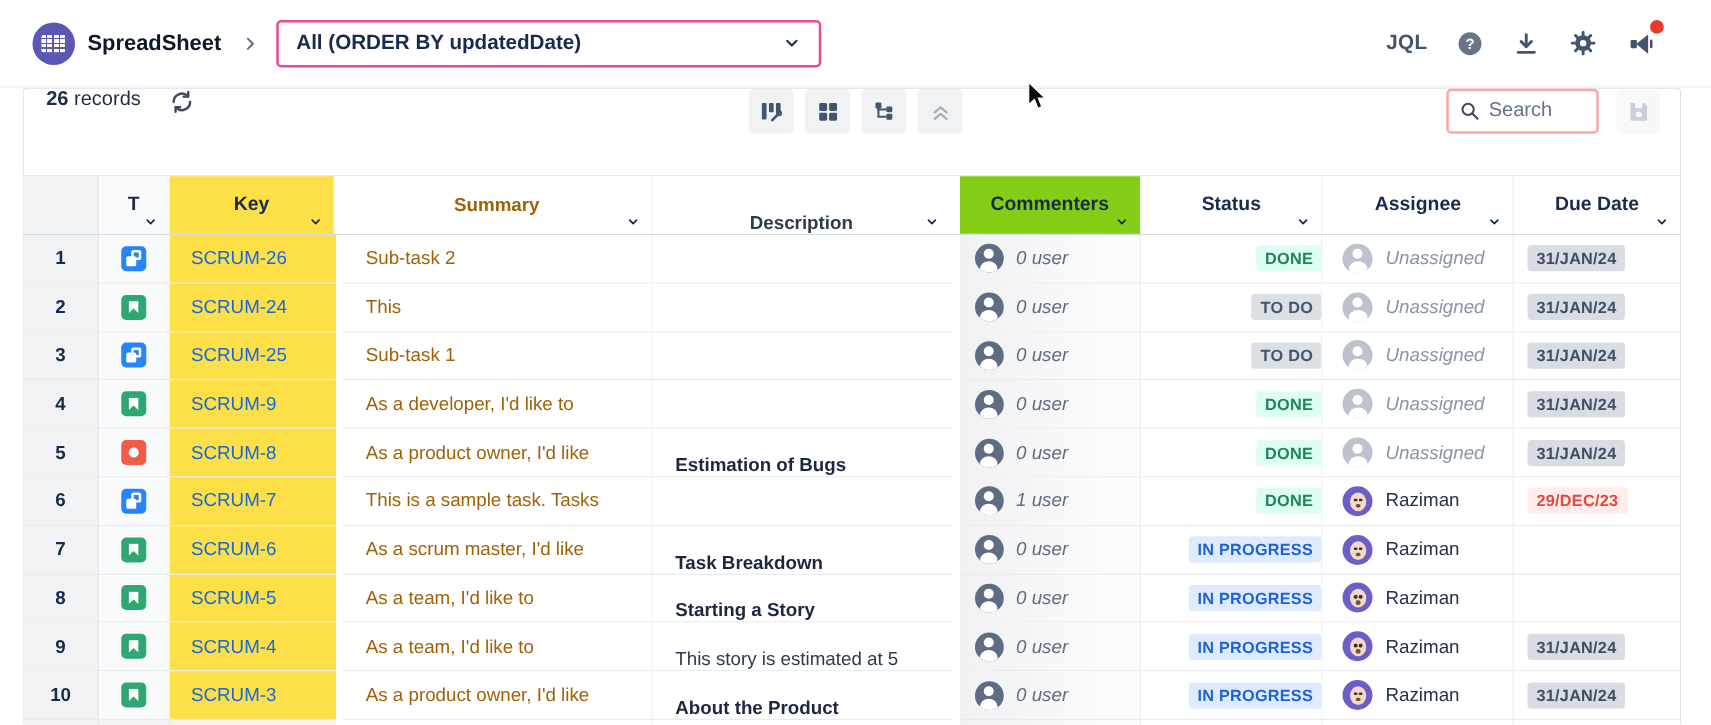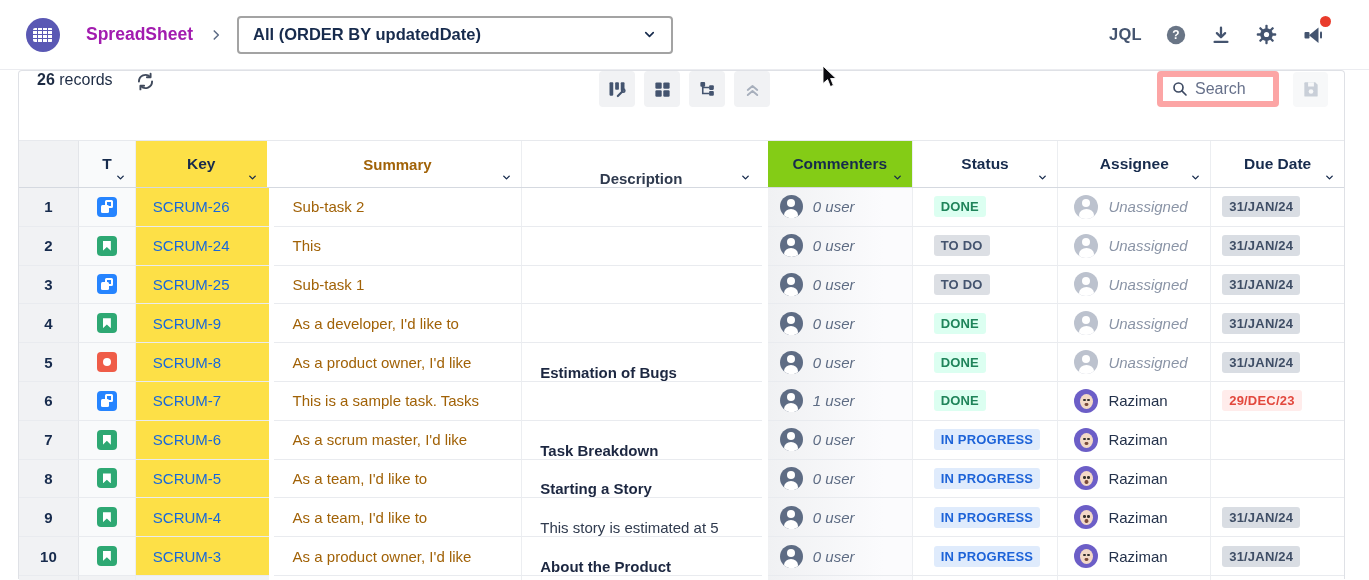--- a/index.html
+++ b/index.html
@@ -10,63 +10,63 @@
   }
   
   .navbar { display:flex; align-items:center; height:70px; border-bottom:1px solid #ebecf0; padding-left:26px; }
   .logo { width:34px; height:34px; border-radius:50%; background:#5a58b4; position:relative; flex:0 0 auto; }
   .logo::before {
     content:""; position:absolute; left:7px; top:10px; width:20px; height:14px; border-radius:2px;
     background:
       repeating-linear-gradient(0deg, transparent 0 3px, #5a58b4 3px 4px),
       repeating-linear-gradient(90deg, transparent 0 4px, #5a58b4 4px 5px), #fff;
   }
-  .app-name { margin-left:26px; font-size:17.5px; font-weight:bold; color:#a21caf; }
+  .app-name { margin-left:10px; font-size:17.5px; font-weight:bold; color:#0f172a; }
   .crumb { margin-left:16px; display:flex; align-items:center; }
   .filter-dd {
-    margin-left:14px; width:436px; height:38px; border:2px solid #a3a3a3; border-radius:4px;
+    margin-left:14px; width:436px; height:38px; border:2px solid #ec4899; border-radius:4px;
     display:flex; align-items:center; padding:0 14px; cursor:pointer; background:#fff;
   }
   .filter-dd .dd-label { font-size:16.5px; font-weight:bold; color:#172B4D; }
   .filter-dd .dd-chevron { margin-left:auto; display:flex; }
   .nav-right { margin-left:auto; margin-right:44px; display:flex; align-items:center; gap:23px; }
   .jql { font-size:16.5px; font-weight:bold; color:#44546F; letter-spacing:.3px; cursor:pointer; }
   .nav-icon { display:flex; align-items:center; justify-content:center; cursor:pointer; position:relative; }
   .red-dot { position:absolute; top:-7px; right:-6px; width:11px; height:11px; border-radius:50%; background:#E93B2B; }
   
   .panel { margin-left:18px; width:1327px; height:509px; border:1px solid #dfe1e6; border-bottom:none; border-radius:4px 4px 0 0; background:#fff; }
   .toolbar { height:69px; display:flex; align-items:flex-start; position:relative; }
   .records { margin-left:18px; font-size:16px; color:#1d2b43; }
   .records b { font-weight:bold; }
   .refresh-btn { margin-left:22px; display:flex; cursor:pointer; }
   .view-group { position:absolute; left:580px; display:flex; gap:9px; }
   .tool-btn { width:36px; height:36px; border-radius:4px; background:#F1F2F4; display:flex; align-items:center; justify-content:center; cursor:pointer; border:none; }
   .search-save { margin-left:auto; margin-right:16px; display:flex; align-items:center; gap:14px; }
-  .search-box { width:122px; height:36px; border:6px solid #fca5a5; border-radius:4px; display:flex; align-items:center; padding:0 8px; background:#fff; }
+  .search-box { width:122px; height:36px; border:2px solid #fca5a5; border-radius:4px; display:flex; align-items:center; padding:0 8px; background:#fff; }
   .search-box input { border:none; outline:none; width:80px; margin-left:6px; font-size:16px; font-family:"Liberation Sans",sans-serif; color:#172B4D; background:transparent; }
   .search-box input::placeholder { color:#66708a; opacity:1; }
   .save-btn { width:35px; height:35px; border-radius:4px; background:#F7F8F9; display:flex; align-items:center; justify-content:center; border:none; }
   
   .thead { display:flex; height:48px; border-top:1px solid #e7e9ed; border-bottom:1px solid #d5d9e0; }
   .hcell { position:relative; display:flex; align-items:center; justify-content:center; background:#F7F8F9;
            font-weight:bold; font-size:15.5px; color:#172B4D; border-right:2px solid #fff; cursor:pointer; }
   .hcell .hchev { position:absolute; right:9px; bottom:4px; display:flex; }
   .hgap { background:#fff; border:none; cursor:default; }
   .trow { display:flex; height:38.8px; }
   .cell { display:flex; align-items:center; border-bottom:1px solid #E9EBEF; white-space:nowrap; overflow:hidden; }
   .c-num { width:60px; justify-content:center; background:#F1F2F4; color:#172B4D; font-weight:600; font-size:15px; border-right:1px solid #e3e5e9; }
   .c-t { width:57px; justify-content:center; background:#F9FAFB; border-right:1px solid #eceef1; }
   .c-key { width:133px; background:#fde047; padding-left:17px; }
   .c-gap1 { width:5px; background:#fff; border-bottom:none; }
   .c-sum { width:249px; padding-left:19px; font-size:15px; color:#a16207; background:#fff; border-right:1px solid #eceef1; }
   .c-desc { width:240px; padding-left:18px; font-size:15px; color:#2f3a4e; background:#fff;align-items:flex-end; }
   .c-desc.bold { font-weight:bold; color:#1c2741; }
   .c-gap2 { width:6px; background:#fff; border-bottom:none; }
   .c-comm { width:145px; padding-left:12px; background:linear-gradient(90deg,#f0f1f3,#fbfbfd 80%); border-right:1px solid #eceef1; }
-  .c-status { width:146px; padding-left:21px; background:#fff; border-right:1px solid #eceef1; }
+  .c-status { width:146px; padding-left:21px; background:#fff; border-right:1px solid #eceef1;justify-content:flex-end; }
   .c-assignee { width:153px; padding-left:16px; background:#fff; border-right:1px solid #eceef1; gap:10px; }
   .c-due { width:133px; padding-left:11px; background:#fff; }
   .key-link { color:#1868DB; font-size:15px; text-decoration:none; cursor:pointer; }
   .comm-text { font-style:italic; color:#5E6C84; font-size:15px; }
   .badge { font-weight:bold; font-size:13px; border-radius:3px; padding:3px 7px; letter-spacing:.2px; }
   .st-done { background:#DCFFF1; color:#1F845A; }
   .st-todo { background:#DCDFE4; color:#44546F; }
   .st-inprogress { background:#DFEBFC; color:#1D63D8; }
   .due-badge { background:#D9DDE3; color:#3F4E66; }
   .due-badge.overdue { background:#FFECEB; color:#E2483D;text-align:center; }

